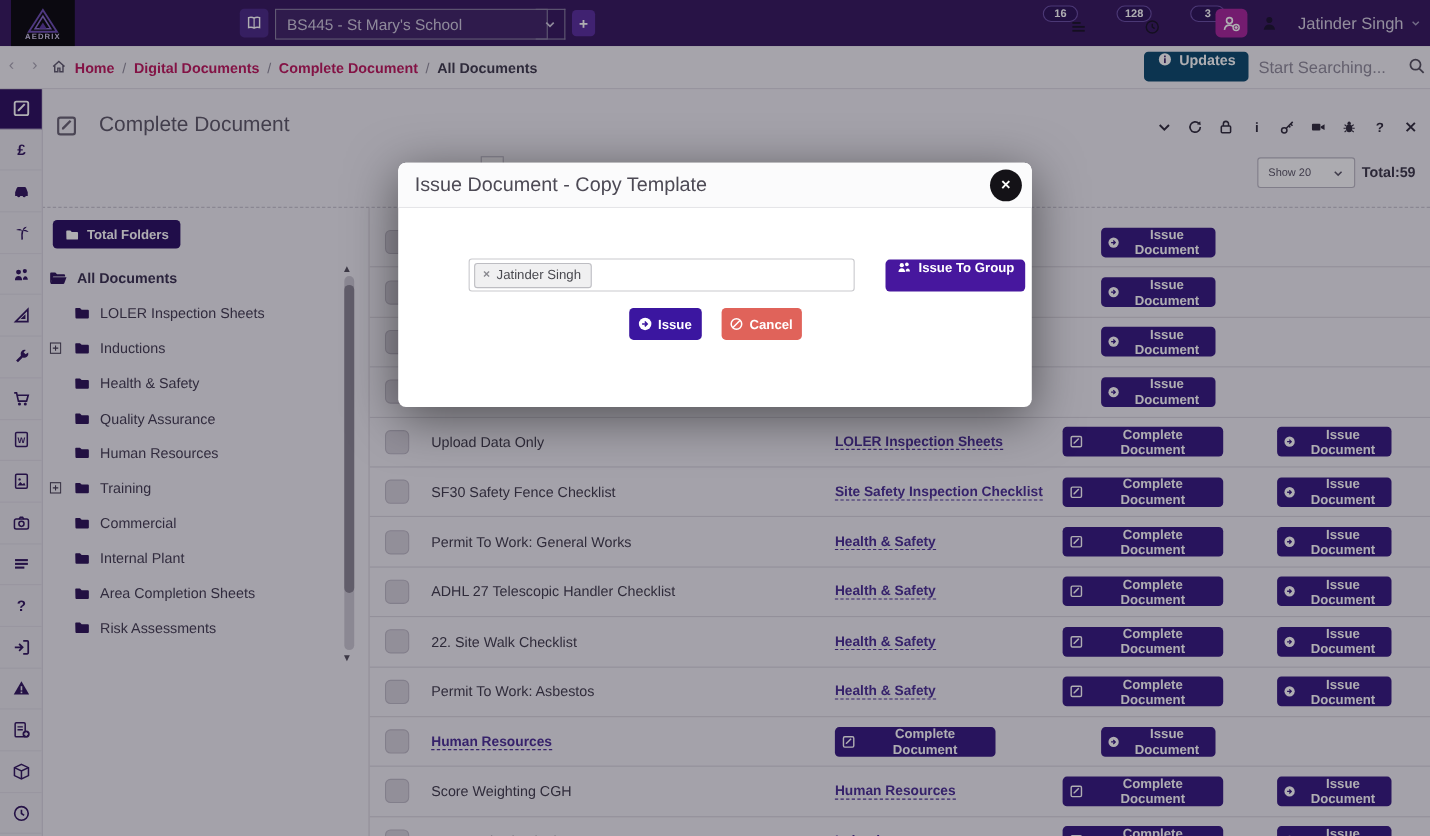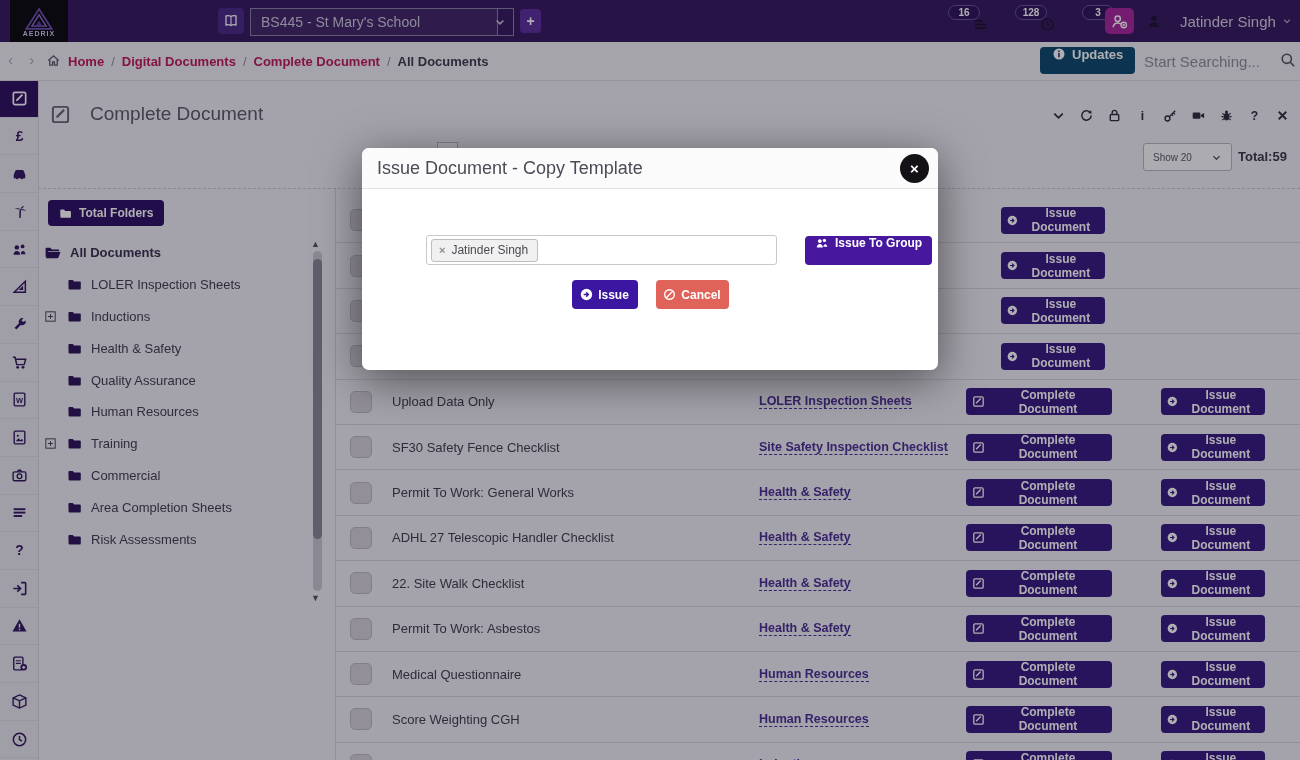--- a/index.html
+++ b/index.html
@@ -553,20 +553,29 @@
             </span>
             <span class="tlabel">Commercial</span>
           </div>
           <div class="titem">
             <span class="pspace"></span>
             <span class="fold ic">
               <svg viewBox="0 0 16 16">
                 <path d="M1.5 4.2c0-.6.4-1 1-1h3.6l1.6 1.6h6a1 1 0 0 1 1 1v6.5a1 1 0 0 1-1 1h-11a1 1 0 0 1-1-1z" fill="currentColor"></path>
               </svg>
             </span>
+            <span class="tlabel">Internal Plant</span>
+          </div>
+          <div class="titem">
+            <span class="pspace"></span>
+            <span class="fold ic">
+              <svg viewBox="0 0 16 16">
+                <path d="M1.5 4.2c0-.6.4-1 1-1h3.6l1.6 1.6h6a1 1 0 0 1 1 1v6.5a1 1 0 0 1-1 1h-11a1 1 0 0 1-1-1z" fill="currentColor"></path>
+              </svg>
+            </span>
             <span class="tlabel">Area Completion Sheets</span>
           </div>
           <div class="titem">
             <span class="pspace"></span>
             <span class="fold ic">
               <svg viewBox="0 0 16 16">
                 <path d="M1.5 4.2c0-.6.4-1 1-1h3.6l1.6 1.6h6a1 1 0 0 1 1 1v6.5a1 1 0 0 1-1 1h-11a1 1 0 0 1-1-1z" fill="currentColor"></path>
               </svg>
             </span>
             <span class="tlabel">Risk Assessments</span>
@@ -842,21 +851,20 @@
                     <circle cx="8" cy="8" r="7" fill="#fff"></circle>
                     <path d="M4.6 8h5.2M7.6 5.3 10.3 8 7.6 10.7" fill="none" stroke="#371a80" stroke-width="1.7"></path>
                   </svg>
                 </span>
                 <span>Issue Document</span>
               </button>
             </span>
           </div>
           <div class="trow">
             <span class="cb"></span>
-            <span class="rname">Medical Questionnaire</span>
             <a class="rcat">Human Resources</a>
             <span>
               <button class="btn btn-complete">
                 <span class="bic ic">
                   <svg viewBox="0 0 16 16">
                     <rect x="2.2" y="2.2" width="11.6" height="11.6" rx="1.5" fill="none" stroke="#fff" stroke-width="1.6"></rect>
                     <path d="M6 10.4 11.4 5l-1.2-1.2L4.8 9.2V10.4h1.2z" fill="#fff"></path>
                   </svg>
                 </span>
                 <span>Complete Document</span>

